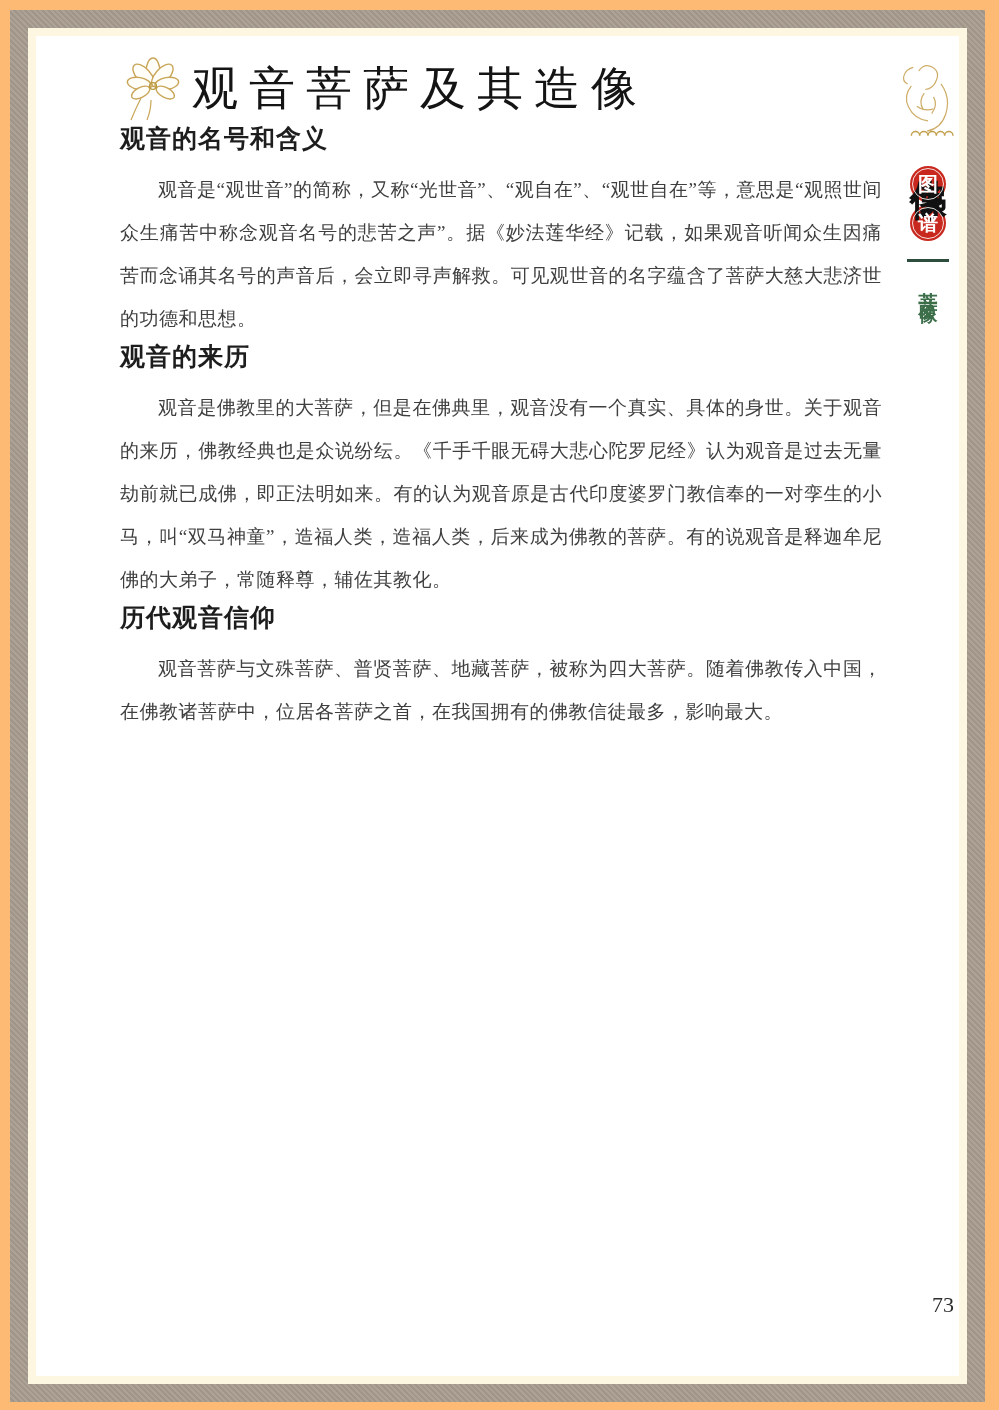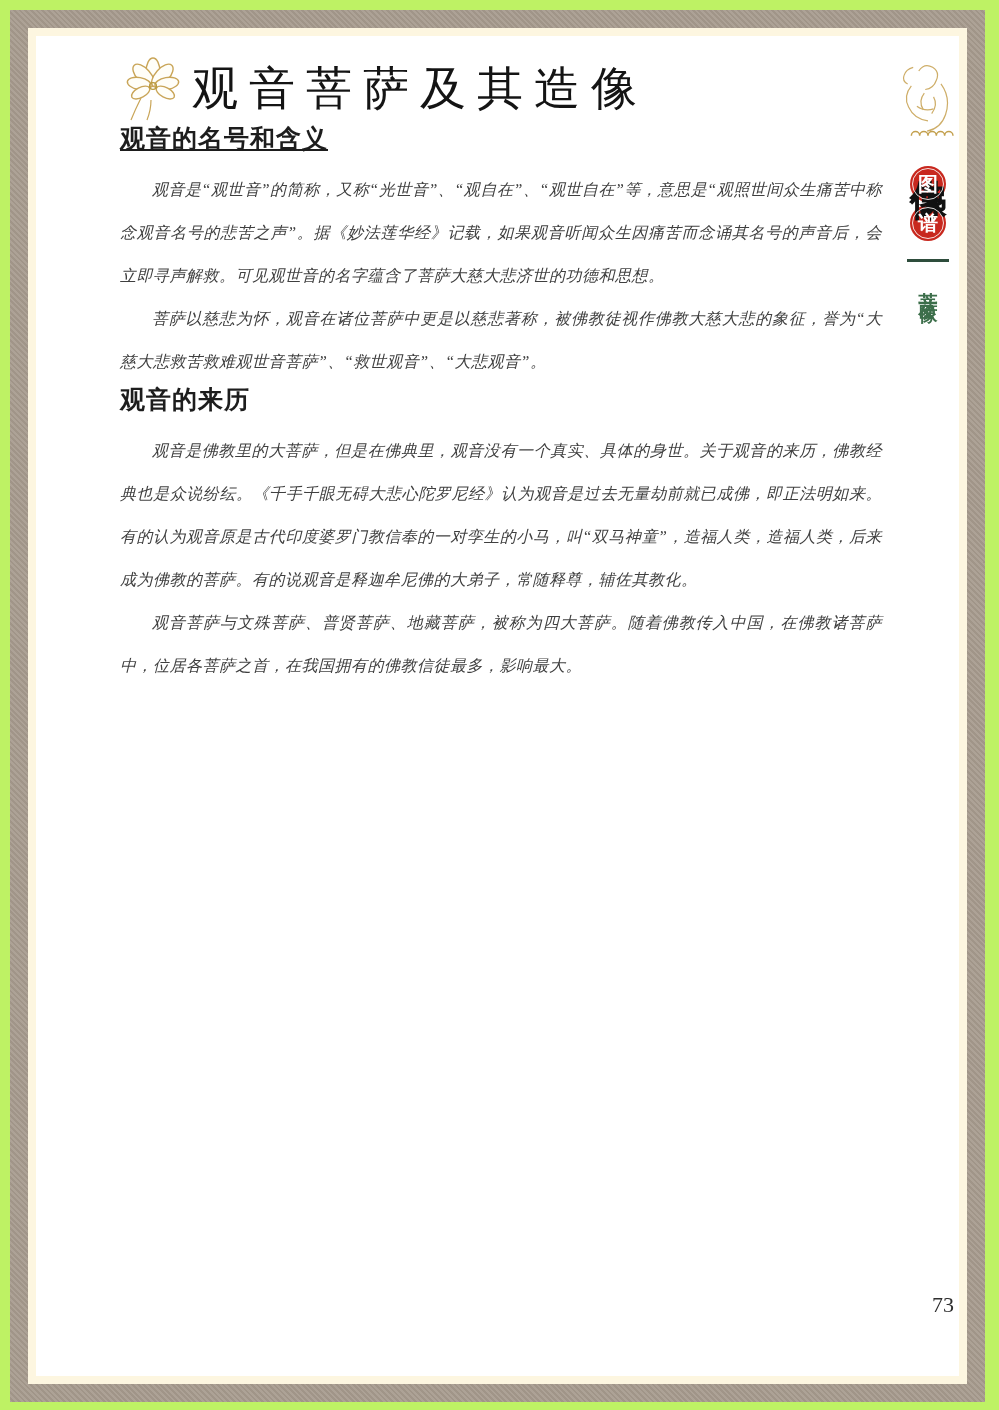--- a/index.html
+++ b/index.html
@@ -1,17 +1,17 @@
 <!DOCTYPE html>
 <html><head>
 <meta charset="utf-8">
 <style>
   html,body{margin:0;padding:0;background:#e9e6e1;}
   .page-canvas{
-    position:relative;width:999px;height:1410px;background:#bef264;
+    position:relative;width:999px;height:1410px;background:#fdba74;
     overflow:hidden;font-family:"Liberation Serif","DejaVu Serif",serif;
   }
   
   .frame-border{
     position:absolute;left:10px;top:10px;width:975px;height:1392px;
     background:#a79b8e;
     background-image:repeating-linear-gradient(45deg,rgba(255,255,255,.07) 0 2px,rgba(0,0,0,.04) 2px 4px);
   }
   .frame-cream{position:absolute;left:28px;top:28px;width:939px;height:1356px;background:#fdf6e0;}
   .page-white{position:absolute;left:36px;top:36px;width:923px;height:1340px;background:#ffffff;}
@@ -22,26 +22,26 @@
   .lotus{width:66px;height:70px;margin-right:6px;flex:0 0 auto;}
   .doc-title{
     font-size:46px;color:#141414;letter-spacing:11px;font-weight:500;
     font-family:"Liberation Serif","DejaVu Serif",serif;white-space:nowrap;
   }
   h2.sec{
     font-family:"Liberation Sans","DejaVu Sans",sans-serif;
     font-size:25px;line-height:32px;color:#1d1d1d;font-weight:bold;
     letter-spacing:1px;margin:0;
   }
-  .sec1{margin-top:130px;text-decoration:underline;}
+  .sec1{margin-top:130px;}
   .sec2{margin-top:36px;}
   .sec3{margin-top:37px;}
   p.body{
-    margin:14px 0 0 0;font-size:16px;line-height:43px;
-    text-align:justify;text-indent:2em;color:#3f3f3f;letter-spacing:.5px;font-style:italic;
+    margin:14px 0 0 0;font-size:19px;line-height:43px;
+    text-align:justify;text-indent:2em;color:#3f3f3f;letter-spacing:.5px;
   }
   p.body + p.body{margin-top:0;}
 
   
   .sidebar{position:absolute;left:886px;top:56px;width:84px;text-align:center;}
   .buddha-art{width:74px;height:92px;display:block;margin:0 auto;}
   .banner-title{
     writing-mode:vertical-rl;margin:2px auto 0 auto;
     font-size:37px;font-weight:bold;color:#111;letter-spacing:4px;
     font-family:"Liberation Serif","DejaVu Serif",serif;line-height:44px;
@@ -91,25 +91,25 @@
           <ellipse cx="32" cy="18" rx="5" ry="10" transform="rotate(118 32 32)"></ellipse>
         </g>
         <circle cx="32" cy="32" r="3.4" fill="none" stroke="#b99a3e" stroke-width="1.4"></circle>
         <path d="M20 44 Q14 56 10 66 M30 46 Q30 56 26 66" fill="none" stroke="#c9a558" stroke-width="1.2"></path>
       </svg>
       <div class="doc-title">观音菩萨及其造像</div>
     </div>
 
     <h2 class="sec sec1">观音的名号和含义</h2>
     <p class="body">观音是“观世音”的简称，又称“光世音”、“观自在”、“观世自在”等，意思是“观照世间众生痛苦中称念观音名号的悲苦之声”。据《妙法莲华经》记载，如果观音听闻众生因痛苦而念诵其名号的声音后，会立即寻声解救。可见观世音的名字蕴含了菩萨大慈大悲济世的功德和思想。</p>
-    <p class="body">菩萨以慈悲为怀，观音在诸位菩萨中更是以慈悲著称，被佛教徒视作佛教大慈大悲的象征，誉为“大慈大悲救苦救难观世音菩萨”、“救世观音”、“大悲观音”。</p>
 
     <h2 class="sec sec2">观音的来历</h2>
     <p class="body">观音是佛教里的大菩萨，但是在佛典里，观音没有一个真实、具体的身世。关于观音的来历，佛教经典也是众说纷纭。《千手千眼无碍大悲心陀罗尼经》认为观音是过去无量劫前就已成佛，即正法明如来。有的认为观音原是古代印度婆罗门教信奉的一对孪生的小马，叫“双马神童”，造福人类，造福人类，后来成为佛教的菩萨。有的说观音是释迦牟尼佛的大弟子，常随释尊，辅佐其教化。</p>
 
+    <h2 class="sec sec3">历代观音信仰</h2>
     <p class="body">观音菩萨与文殊菩萨、普贤菩萨、地藏菩萨，被称为四大菩萨。随着佛教传入中国，在佛教诸菩萨中，位居各菩萨之首，在我国拥有的佛教信徒最多，影响最大。</p>
 
   </div>
 
   <div class="sidebar">
     <svg class="buddha-art" viewBox="0 0 80 95">
       <g fill="none" stroke="#c9a558" stroke-width="1.3" opacity="0.9">
         <path d="M30 14 q6 -9 15 -4 q8 5 4 14 q-3 9 -12 10"></path>
         <path d="M24 10 q-8 2 -10 9 q-2 6 4 9"></path>
         <path d="M22 30 q-9 11 -3 23 q6 13 21 15"></path>

